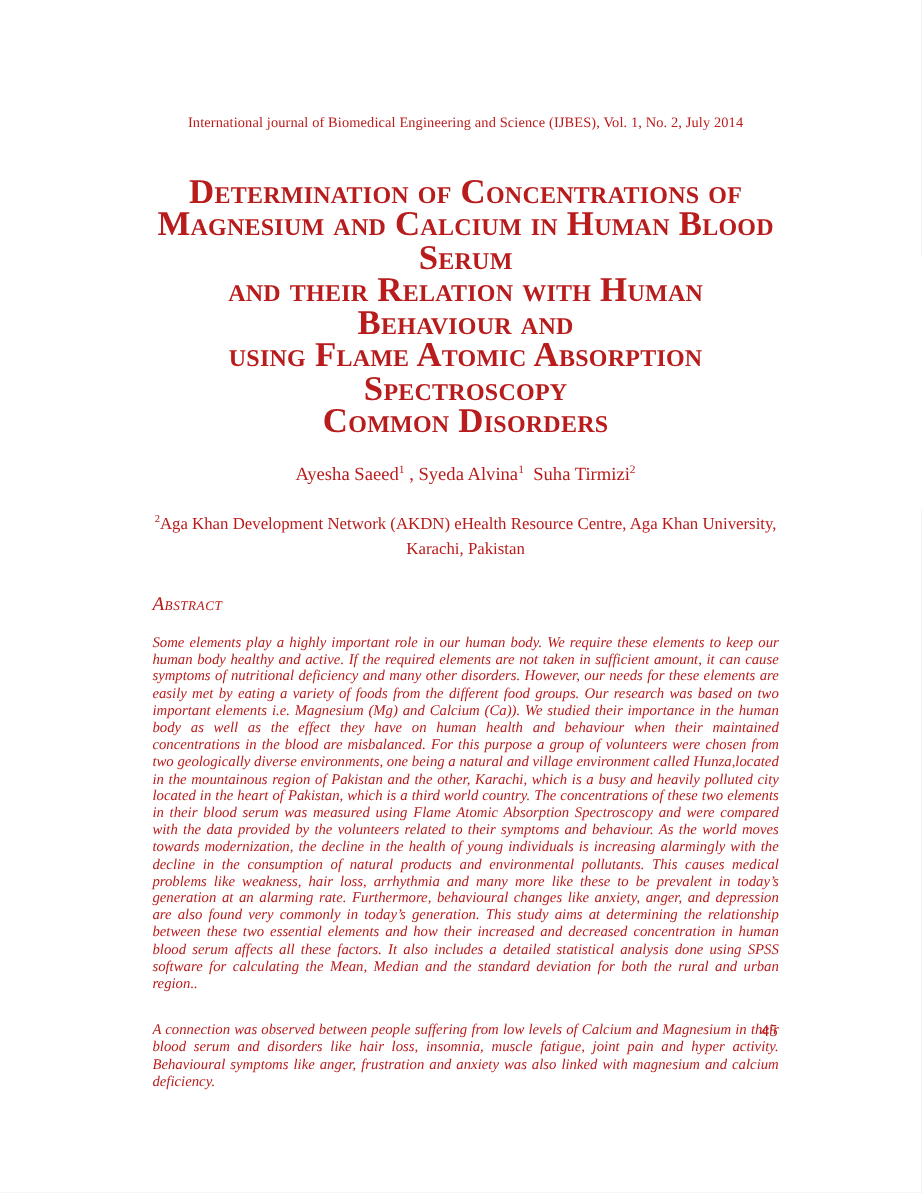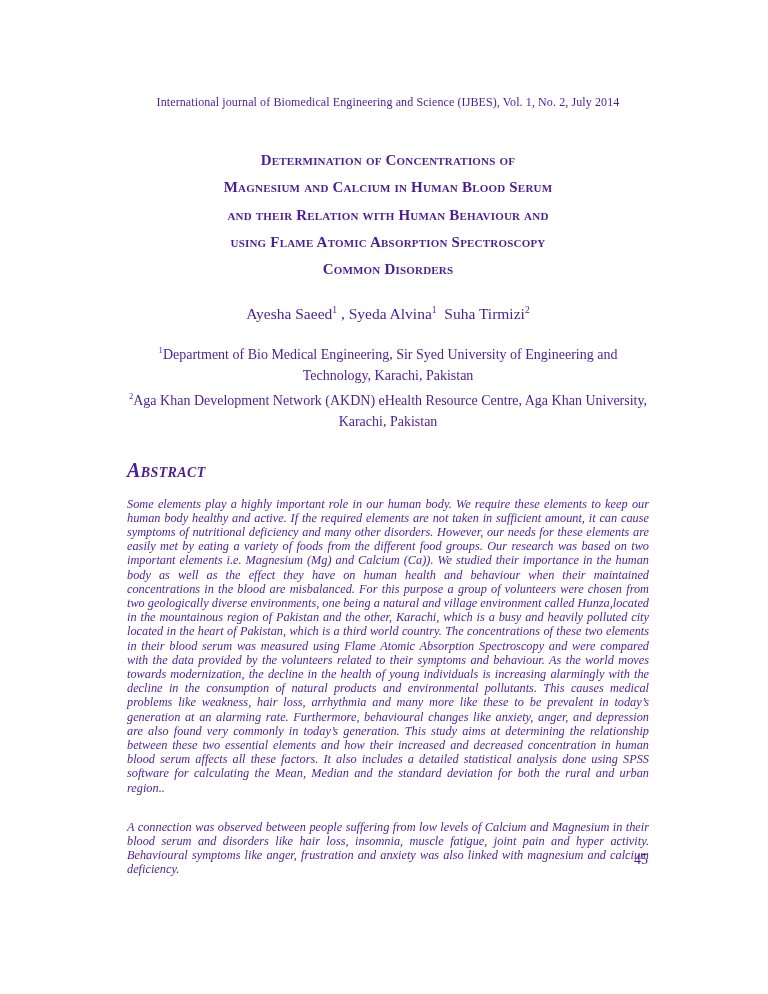--- a/index.html
+++ b/index.html
@@ -1,39 +1,39 @@
 <!DOCTYPE html>
 <html><head>
 <meta charset="utf-8">
 <style>
   * { margin:0; padding:0; box-sizing:border-box; }
   html,body { background:#e9e9e9; }
   .page {
     width:768px; height:994px; margin:0 auto; background:#ffffff;
     position:relative; overflow:hidden;
-    font-family:"Liberation Serif", serif; color:#4c1d95;
+    font-family:"Liberation Serif", serif; color:#b91c1c;
   }
   .content { position:absolute; left:127px; top:0; width:522px; }
   .journal-header {
     margin-top:95px; text-align:center; font-size:12px; letter-spacing:0.1px;
   }
   .title-block {
     margin-top:37px; text-align:center; font-weight:bold;
-    font-variant:small-caps; font-size:15px; line-height:27.3px;
+    font-variant:small-caps; font-size:29px; line-height:27.3px;
     letter-spacing:0.2px;
   }
   .authors { margin-top:21px; text-align:center; font-size:15.5px; }
   .authors sup, .affiliations sup { font-size:0.62em; }
   .affiliations {
     margin-top:16px; text-align:center; font-size:14px; line-height:21.4px;
   }
   .affiliation { margin:0 auto; }
   .abstract-heading {
-    margin-top:26px; font-style:italic; font-weight:bold;
-    font-variant:small-caps; font-size:20px; letter-spacing:0.4px;
+    margin-top:26px; font-style:italic; font-weight:normal;
+    font-variant:small-caps; font-size:16px; letter-spacing:0.4px;
   }
   .abstract-body {
     margin-top:15px; font-style:italic; font-size:12.3px;
     line-height:14.2px; text-align:justify;
   }
   .abstract-body p + p { margin-top:25px; }
   .page-number { position:absolute; right:120px; top:852px; font-size:14px; }
 </style>
 </head>
 <body>
@@ -49,21 +49,20 @@
       <div>and their Relation with Human Behaviour and</div>
       <div>using Flame Atomic Absorption Spectroscopy</div>
       <div>Common Disorders</div>
     </div>
 
     <div class="authors">
       <span>Ayesha Saeed</span><sup>1</sup><span> , </span><span>Syeda Alvina</span><sup>1</sup><span>&nbsp; </span><span>Suha Tirmizi</span><sup>2</sup>
     </div>
 
     <div class="affiliations">
-      <div class="affiliation"><sup>1</sup><span>Department of Bio Medical Engineering, Sir Syed University of Engineering and Technology, Karachi, Pakistan</span></div>
       <div class="affiliation"><sup>2</sup><span>Aga Khan Development Network (AKDN) eHealth Resource Centre, Aga Khan University, Karachi, Pakistan</span></div>
     </div>
 
     <div class="abstract-heading">Abstract</div>
 
     <div class="abstract-body">
       <p>Some elements play a highly important role in our human body. We require these elements to keep our human body healthy and active. If the required elements are not taken in sufficient amount, it can cause symptoms of nutritional deficiency and many other disorders. However, our needs for these elements are easily met by eating a variety of foods from the different food groups. Our research was based on two important elements i.e. Magnesium (Mg) and Calcium (Ca)). We studied their importance in the human body as well as the effect they have on human health and behaviour when their maintained concentrations in the blood are misbalanced. For this purpose a group of volunteers were chosen from two geologically diverse environments, one being a natural and village environment called Hunza,located in the mountainous region of Pakistan and the other, Karachi, which is a busy and heavily polluted city located in the heart of Pakistan, which is a third world country. The concentrations of these two elements in their blood serum was measured using Flame Atomic Absorption Spectroscopy and were compared with the data provided by the volunteers related to their symptoms and behaviour. As the world moves towards modernization, the decline in the health of young individuals is increasing alarmingly with the decline in the consumption of natural products and environmental pollutants. This causes medical problems like weakness, hair loss, arrhythmia and many more like these to be prevalent in today’s generation at an alarming rate. Furthermore, behavioural changes like anxiety, anger, and depression are also found very commonly in today’s generation. This study aims at determining the relationship between these two essential elements and how their increased and decreased concentration in human blood serum affects all these factors. It also includes a detailed statistical analysis done using SPSS software for calculating the Mean, Median and the standard deviation for both the rural and urban region..</p>
       <p>A connection was observed between people suffering from low levels of Calcium and Magnesium in their blood serum and disorders like hair loss, insomnia, muscle fatigue, joint pain and hyper activity. Behavioural symptoms like anger, frustration and anxiety was also linked with magnesium and calcium deficiency.</p>
     </div>
 

